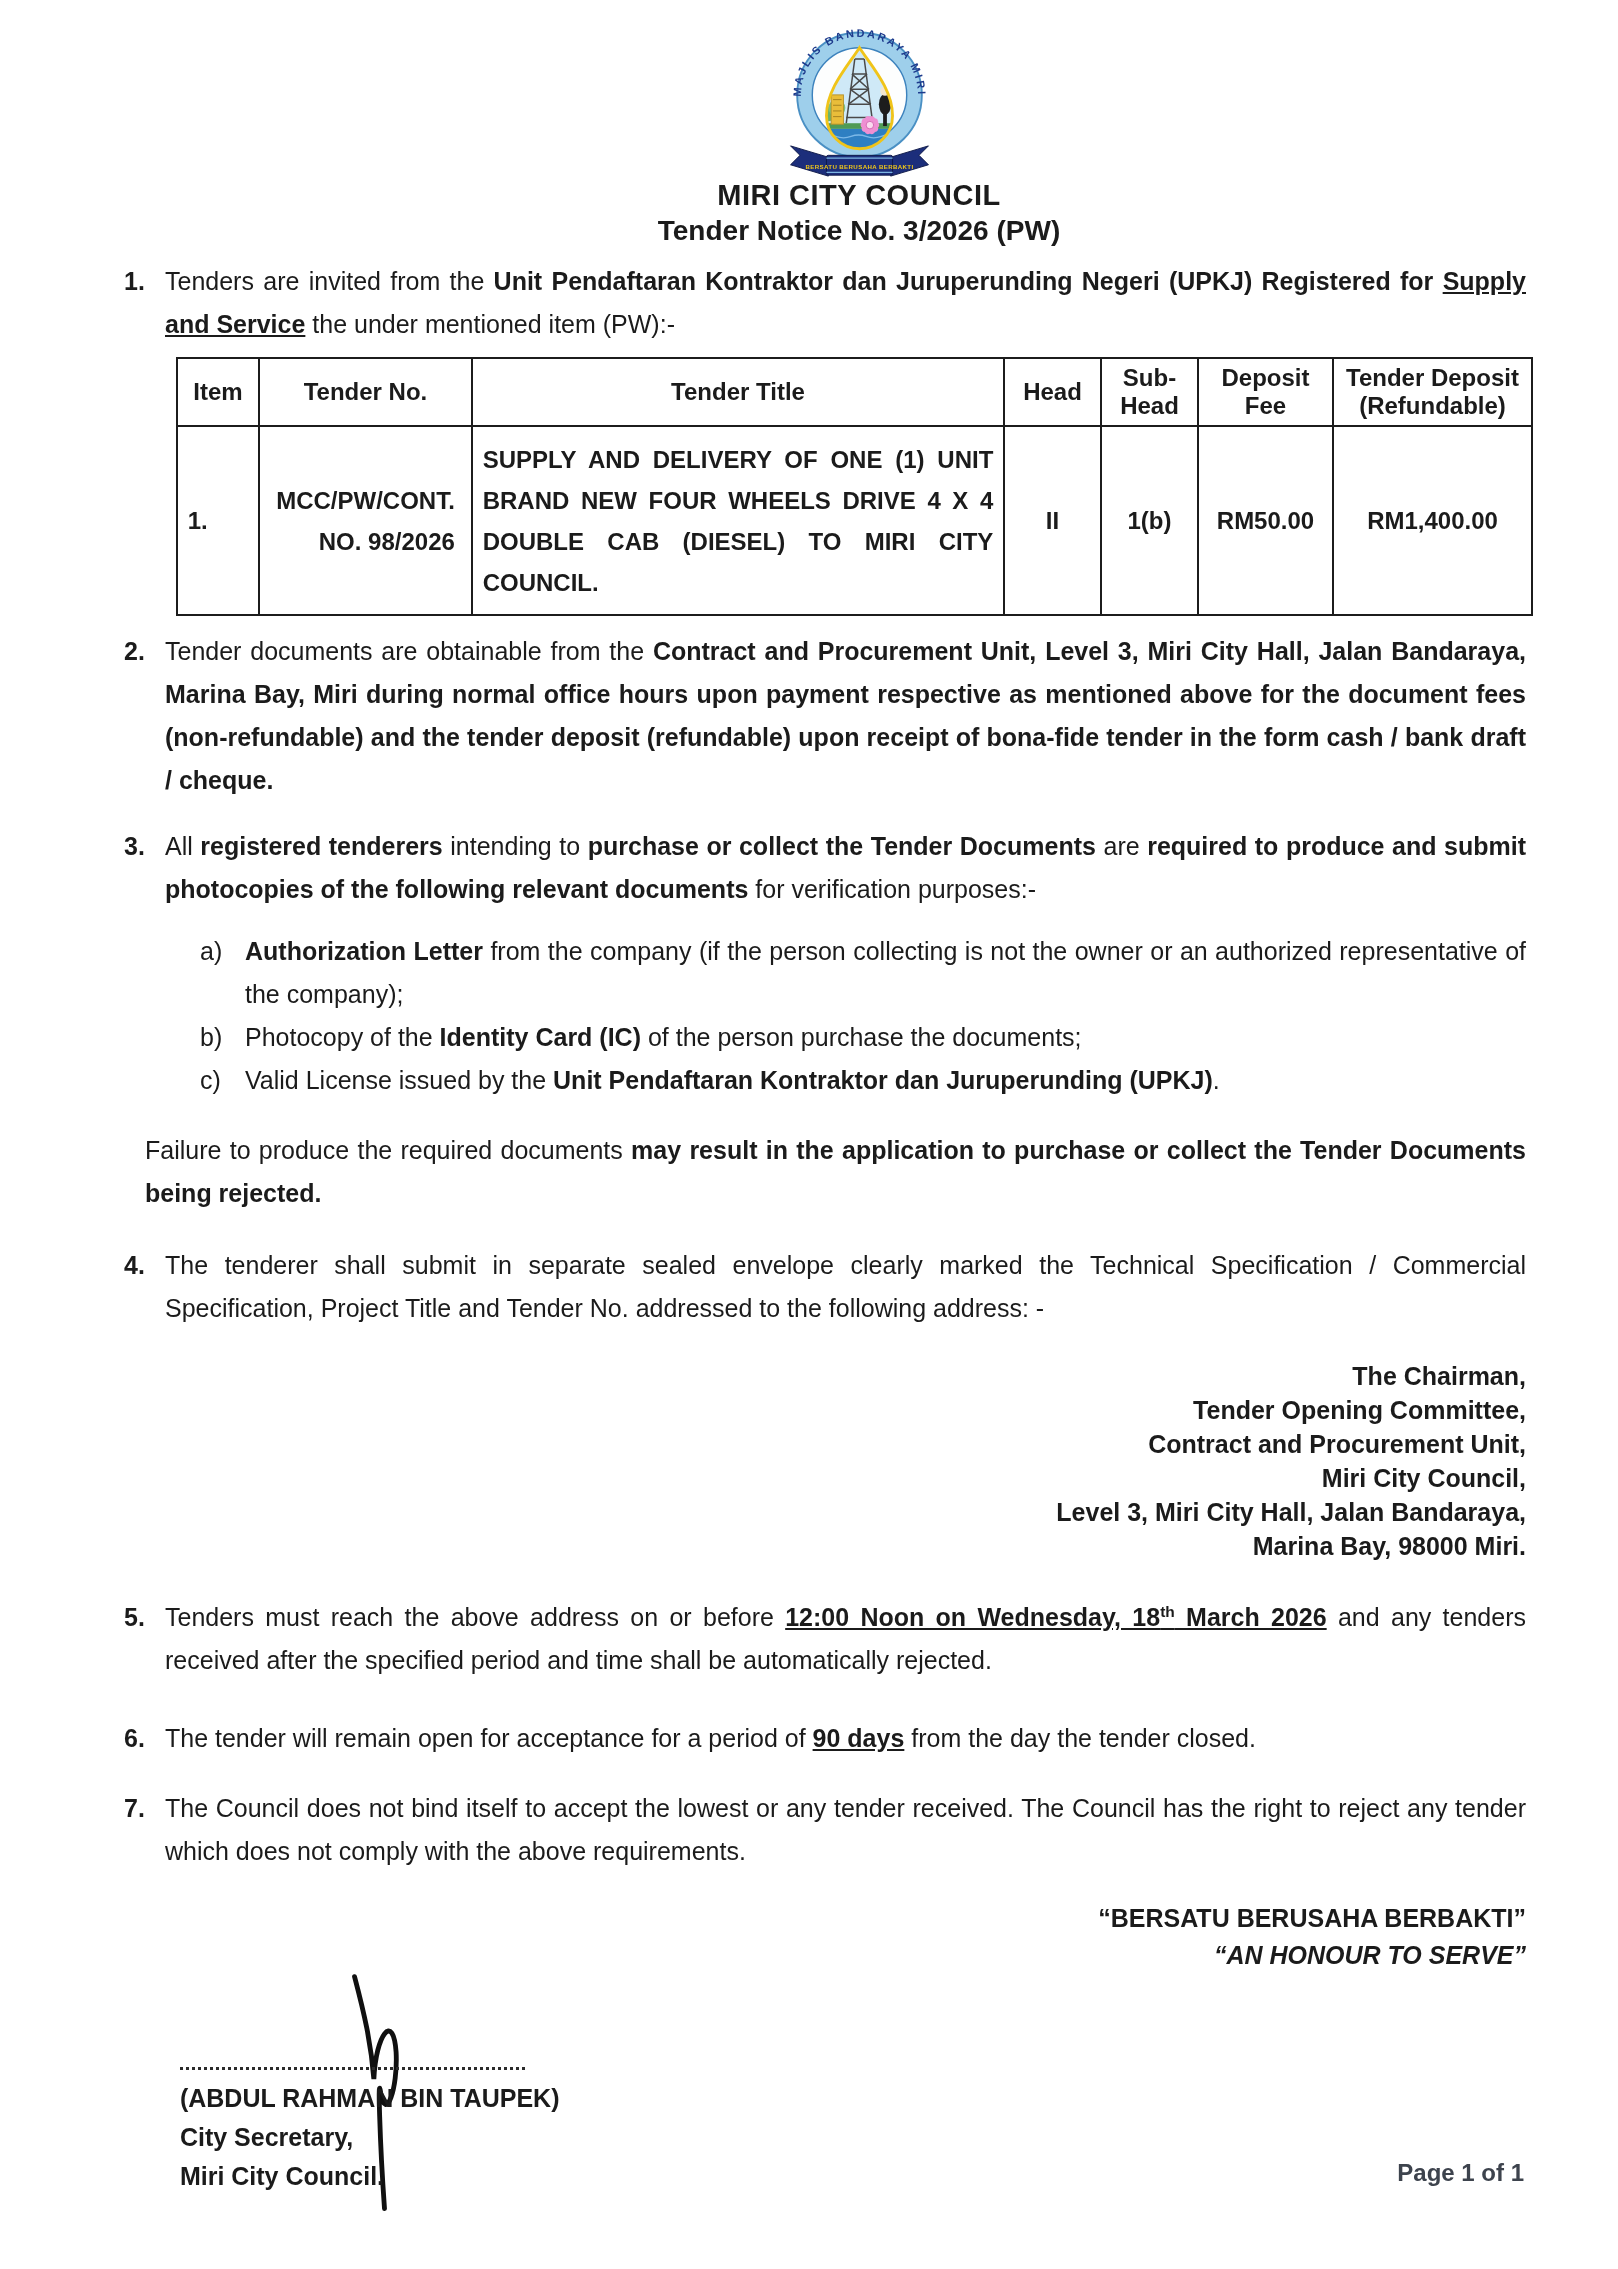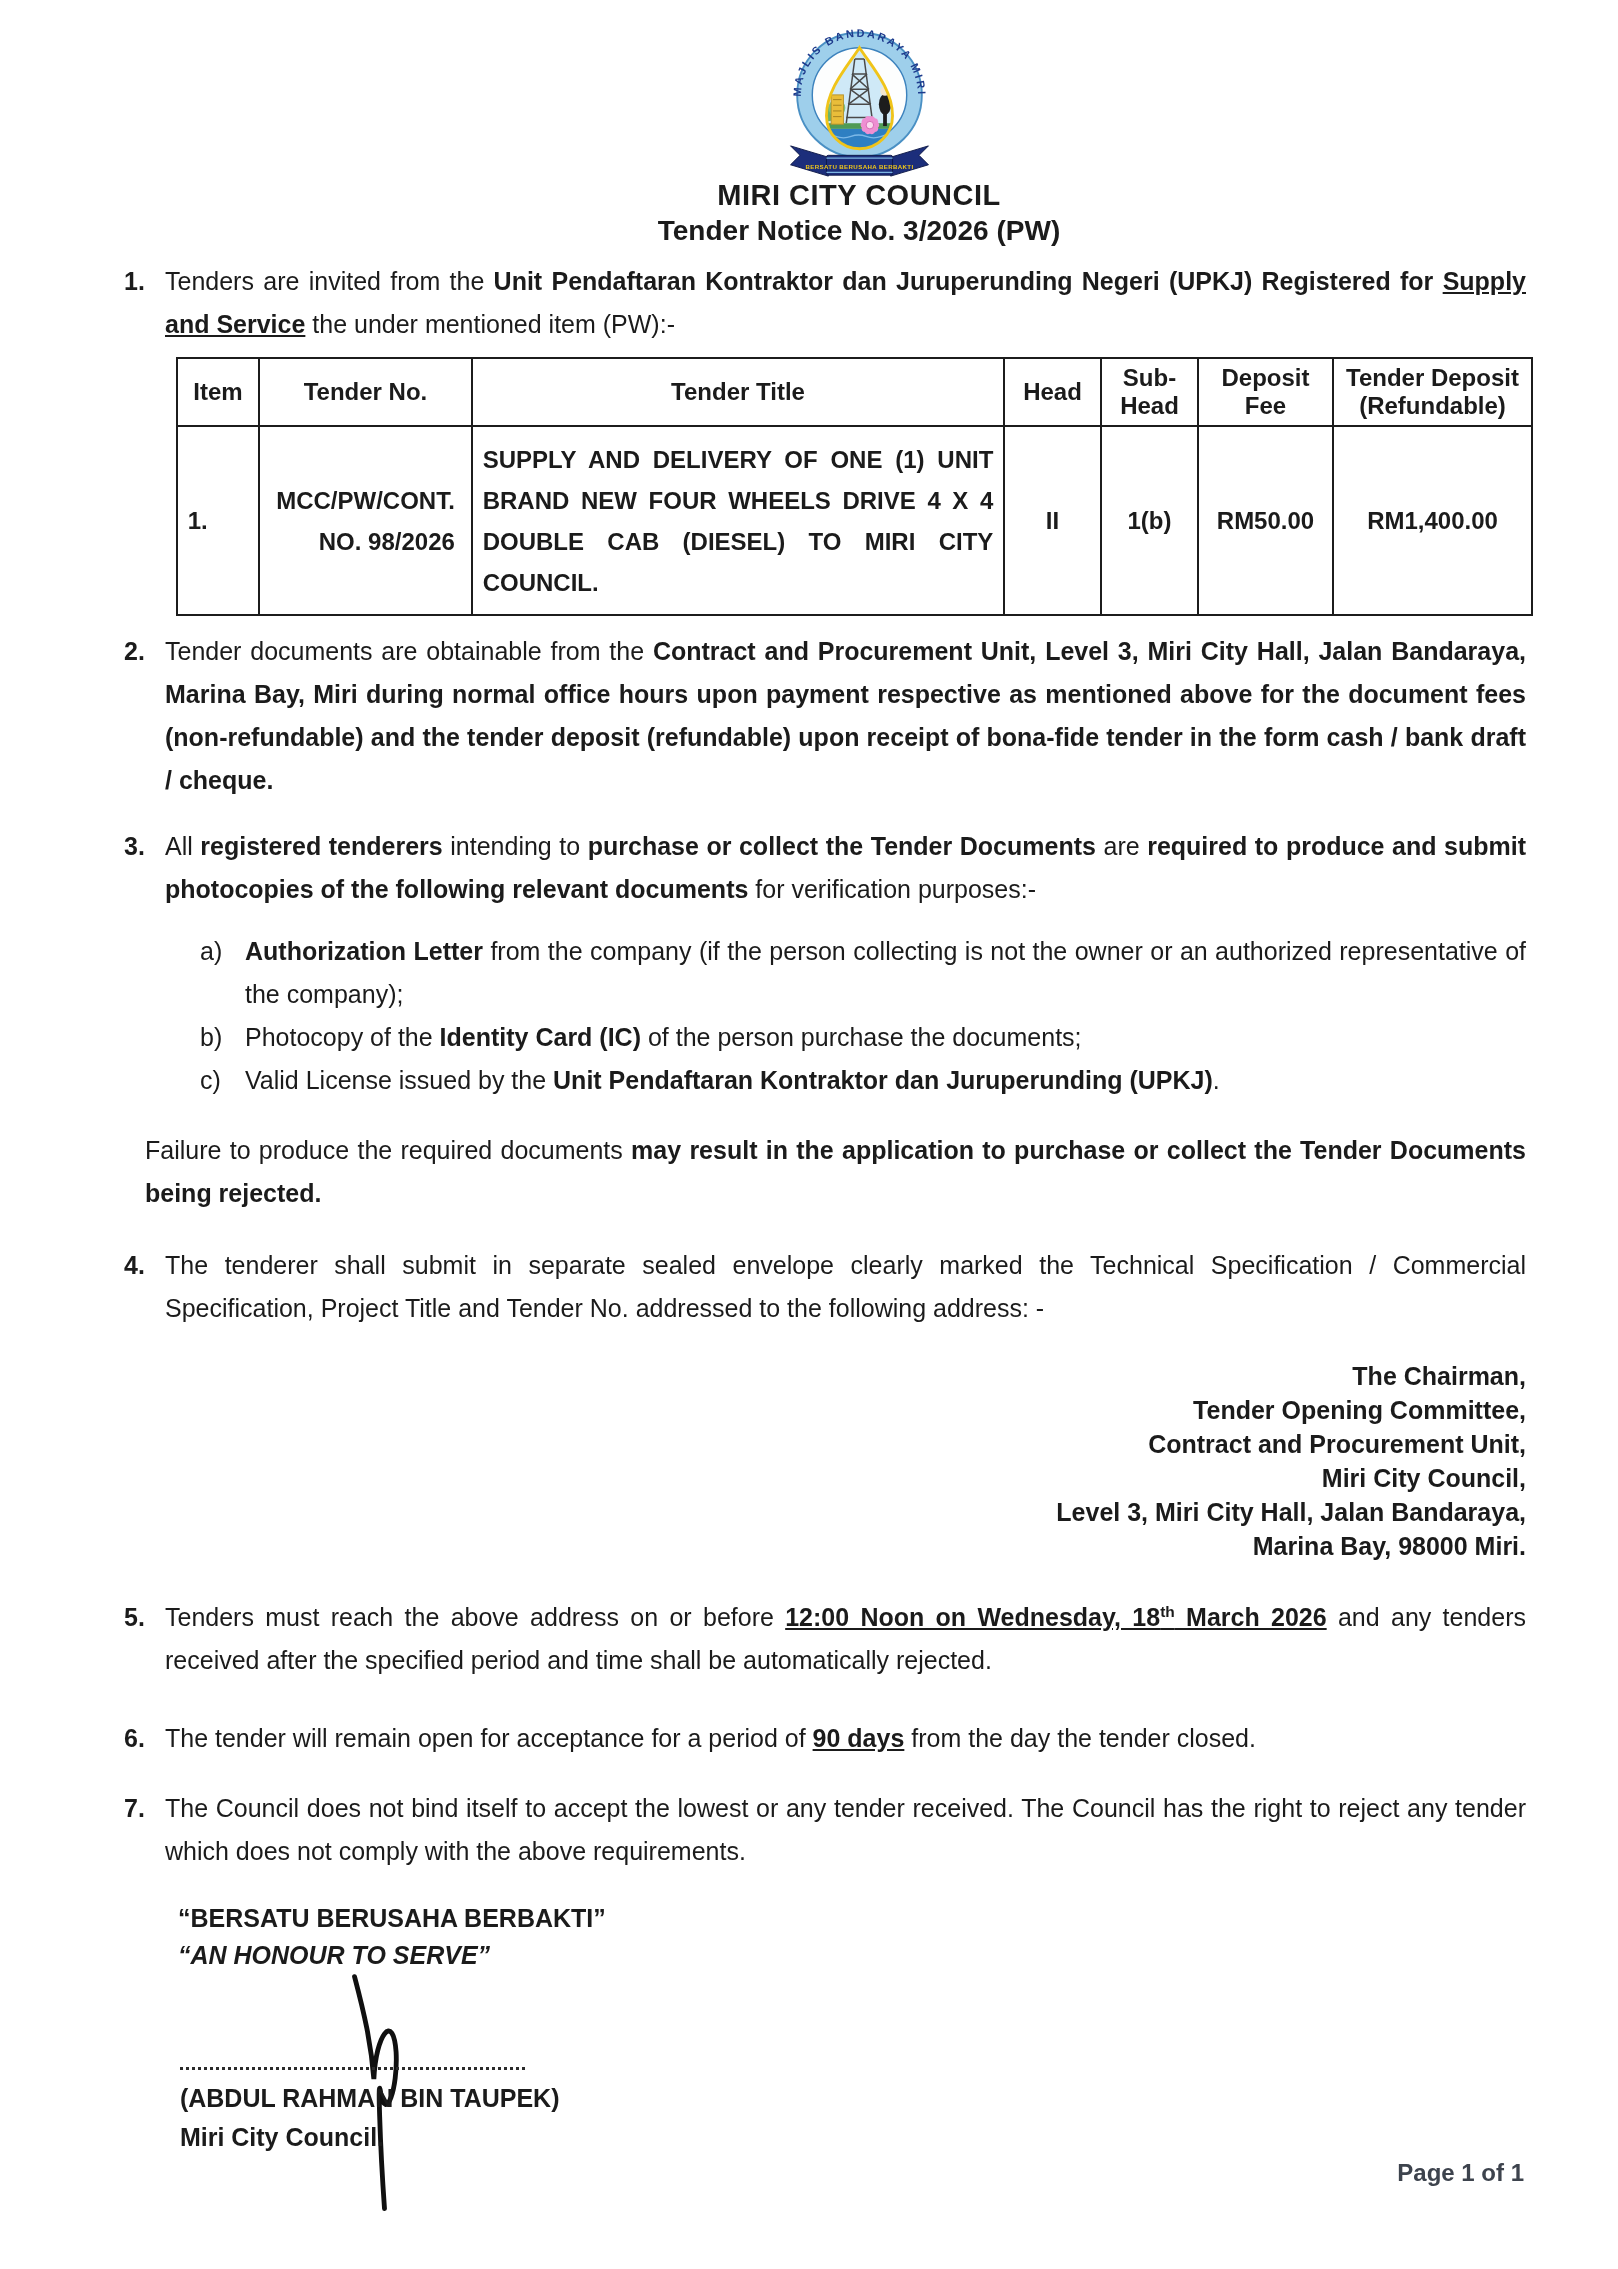--- a/index.html
+++ b/index.html
@@ -34,21 +34,21 @@
   td.no-cell span{display:inline-block;text-align:right;white-space:pre-line;}
   td.title-cell{text-align:justify;padding:9.7px 15.5px;}
   
   .sub{display:flex;font-size:25px;line-height:43px;margin-left:76px;}
   .sub .marker{width:45px;flex:0 0 45px;}
   .sub .sbody{flex:1;text-align:justify;}
   .note{margin-left:21px;font-size:25px;line-height:43px;text-align:justify;}
   
   .address{text-align:right;font-weight:700;font-size:25px;line-height:34px;margin-left:19.4px;}
   
-  .motto{margin-left:54px;font-size:25px;line-height:37px;font-weight:700;}
+  .motto{margin-left:34px;font-size:25px;line-height:37px;font-weight:700;text-align:right;}
   
   .signature{position:relative;margin-left:54px;height:267px;}
   .sig-stroke{position:absolute;left:163px;top:0;}
   .dotline{position:absolute;left:1.9px;top:93px;width:345px;border-bottom:3.9px dotted #2b2b2b;}
   .sig-text{position:absolute;left:1.9px;top:105px;font-weight:700;font-size:25px;line-height:39px;}
   
   .refblock{margin-left:54px;margin-top:43px;font-size:24px;line-height:35px;}
   .ref-row{display:flex;}
   .ref-row .lbl{width:89px;flex:0 0 89px;}
   
@@ -226,20 +226,21 @@
       <div class="i">“AN HONOUR TO SERVE”</div>
     </div>
 
     <div class="signature">
       <svg class="sig-stroke" width="87" height="243" viewBox="0 0 90 250">
         <path d="M 14 2 C 24 40 31 70 34 108 C 36 62 54 38 57 80 C 59 118 46 154 41 122 C 38 98 40 172 45 242" fill="none" stroke="#101010" stroke-width="5" stroke-linecap="round"></path>
       </svg>
       <div class="dotline"></div>
       <div class="sig-text">
         <div>(ABDUL RAHMAN BIN TAUPEK)</div>
+        <div>City Secretary,</div>
         <div>Miri City Council.</div>
       </div>
     </div>
 
     <div class="refblock">
       <div class="ref-row">
         <div class="lbl">Ref. No.</div>
         <div>: MCC/CPU-TN/JLD2(36)</div>
       </div>
 

